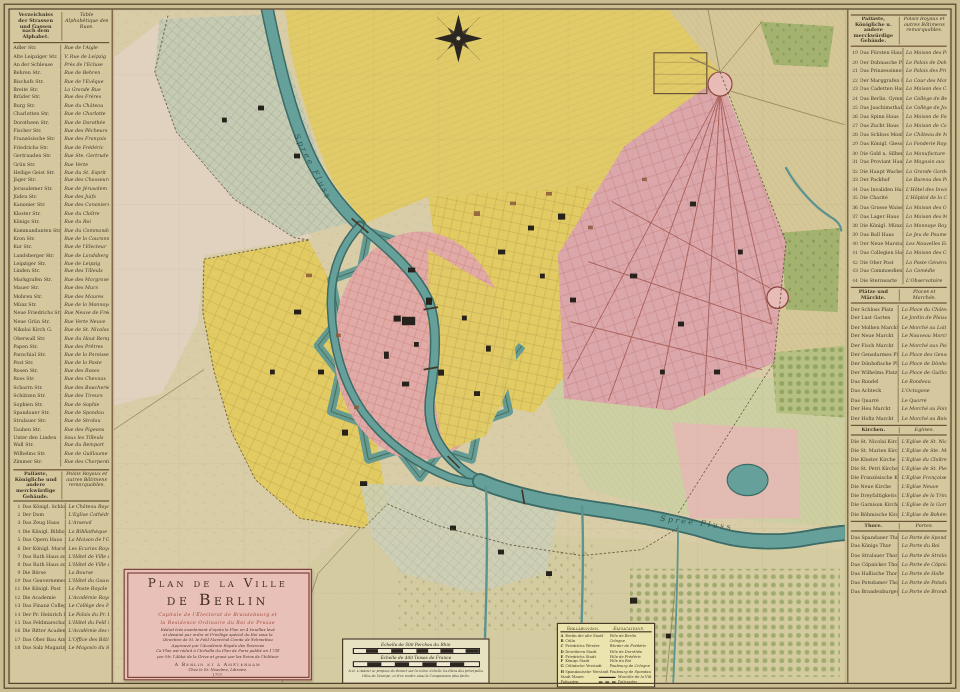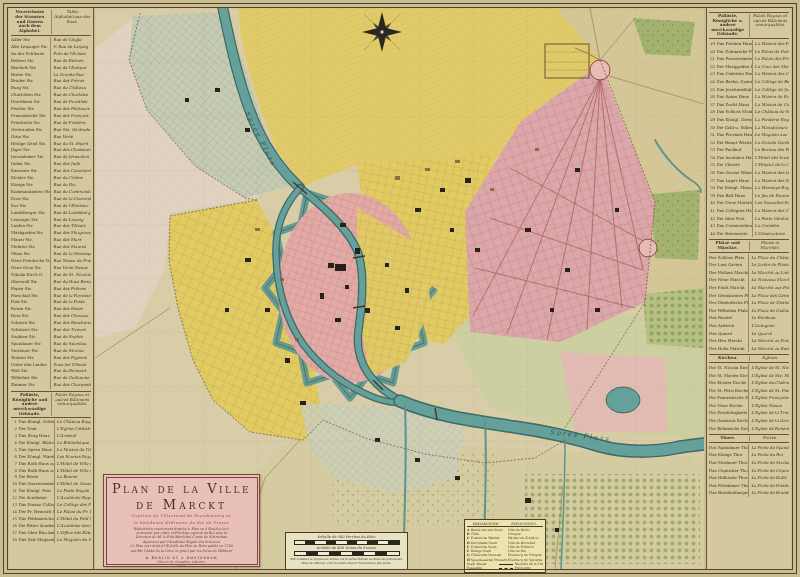--- a/index.html
+++ b/index.html
@@ -30,21 +30,21 @@
   .map-area{position:absolute;left:95px;top:8px;width:609px;height:561px;background:var(--map-bg,#d8cda6);
             box-shadow:inset 0 0 22px rgba(90,70,40,.28);z-index:1;}
   .map-area svg{display:block;}
   .river-label{font-family:"DejaVu Serif",serif;font-style:italic;font-size:6.5px;letter-spacing:2px;
                fill:#2f4a44;opacity:.85;}
 
   
   .cartouche{position:absolute;left:8px;top:466px;width:157px;height:93px;background:var(--cartouche-pink,#e9c0b8);
              border:1.2px solid #7c443a;box-sizing:border-box;z-index:10;box-shadow:1px 1px 2px rgba(60,40,20,.3);}
   .cart-inner{position:absolute;inset:1.5px;border:0.6px solid #7c443a;text-align:center;padding:3px 2px 0 2px;box-sizing:border-box;}
-  .cart-l1{font-size:13px;letter-spacing:2.5px;font-variant:small-caps;color:#4a3426;text-align:center;}
+  .cart-l1{font-size:10px;letter-spacing:2.5px;font-variant:small-caps;color:#4a3426;text-align:center;}
   .cart-l2{font-size:13px;letter-spacing:3px;font-variant:small-caps;color:#43301f;margin-top:1px;}
   .cart-sub{font-size:3.9px;font-style:italic;letter-spacing:.4px;color:#9c4a38;margin-top:1.5px;}
   .cart-body-line{font-size:3.3px;font-style:italic;line-height:4.4px;color:#4a3a28;}
   #cartouche-body{margin-top:2px;}
   .cart-imp1{font-size:3.8px;font-variant:small-caps;letter-spacing:1px;margin-top:2.5px;color:#43301f;}
   .cart-imp2{font-size:3.2px;font-style:italic;color:#4a3a28;}
   .cart-year{font-size:3.2px;color:#4a3a28;}
 
   
   .scalebox{position:absolute;left:190px;top:524px;width:123px;height:38px;background:var(--box-cream,#e6e2c2);
@@ -275,21 +275,21 @@
         <path d="M269,6 L305,42 M269,42 L305,6" stroke="#2c2620" stroke-width="0.4" opacity="0.55"></path>
         <path d="M296.2,14.8 L290.5,24 L296.2,33.2 L287,27.5 L277.8,33.2 L283.5,24 L277.8,14.8 L287,20.5 Z" fill="#4a4038"></path>
         <path d="M287,4 L291,20 L307,24 L291,28 L287,44 L283,28 L267,24 L283,20 Z" fill="#2c2620"></path>
         <circle cx="287" cy="24" r="2" fill="#d8cda6" stroke="#2c2620" stroke-width="0.6"></circle>
       </g>
     </svg>
 
     <div class="cartouche">
       <div class="cart-inner">
         <div class="cart-l1">Plan de la Ville</div>
-        <div class="cart-l2">de Marckt</div>
+        <div class="cart-l2">de Berlin</div>
         <div class="cart-sub">Capitale de l'Electorat de Brandebourg et</div>
         <div class="cart-sub">la Residence Ordinaire du Roi de Prusse</div>
         <div id="cartouche-body">
             <div class="cart-body-line">Réduit très exactement d'après le Plan en 4 Feuilles levé</div>
             <div class="cart-body-line">et dessiné par ordre et Privilège spécial du Roi sous la</div>
             <div class="cart-body-line">Direction de M. le Feld Maréchal Comte de Schmettau</div>
             <div class="cart-body-line">Approuvé par l'Académie Royale des Sciences</div>
             <div class="cart-body-line">Ce Plan est réduit à l'Echelle du Plan de Paris publié en 1728</div>
             <div class="cart-body-line">par Mr. l'Abbé de la Grive et gravé par les Soins de l'Editeur</div>
           </div>

